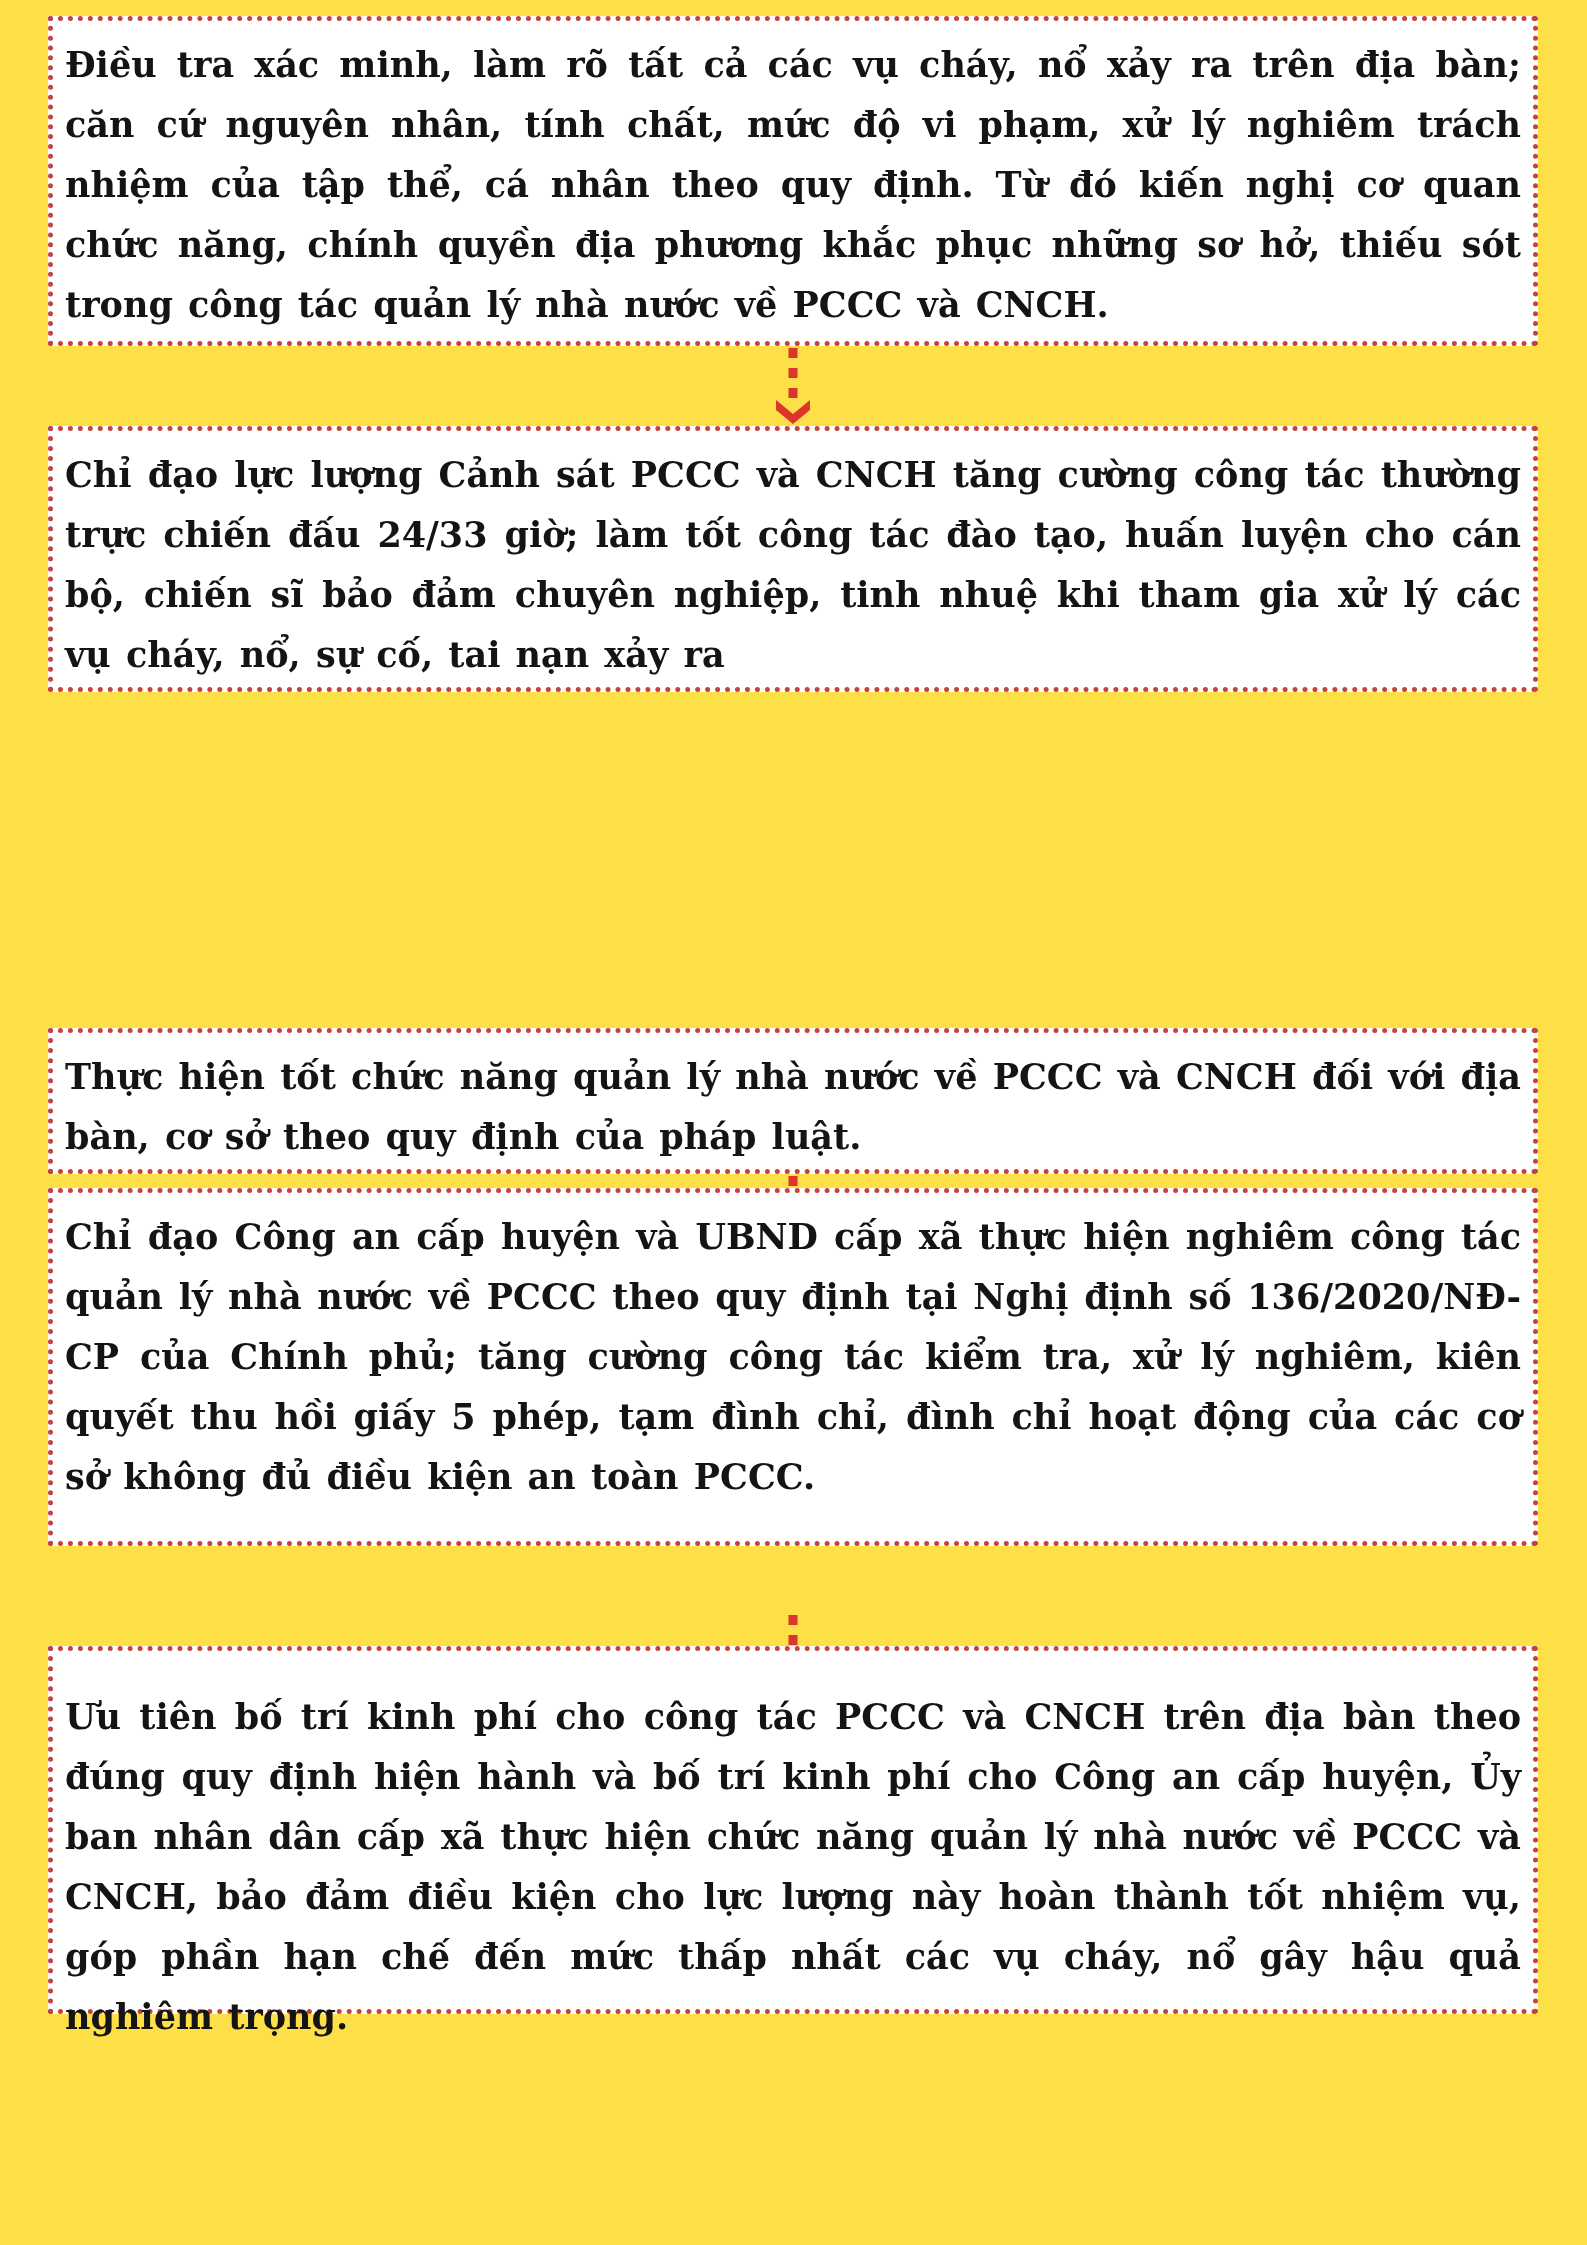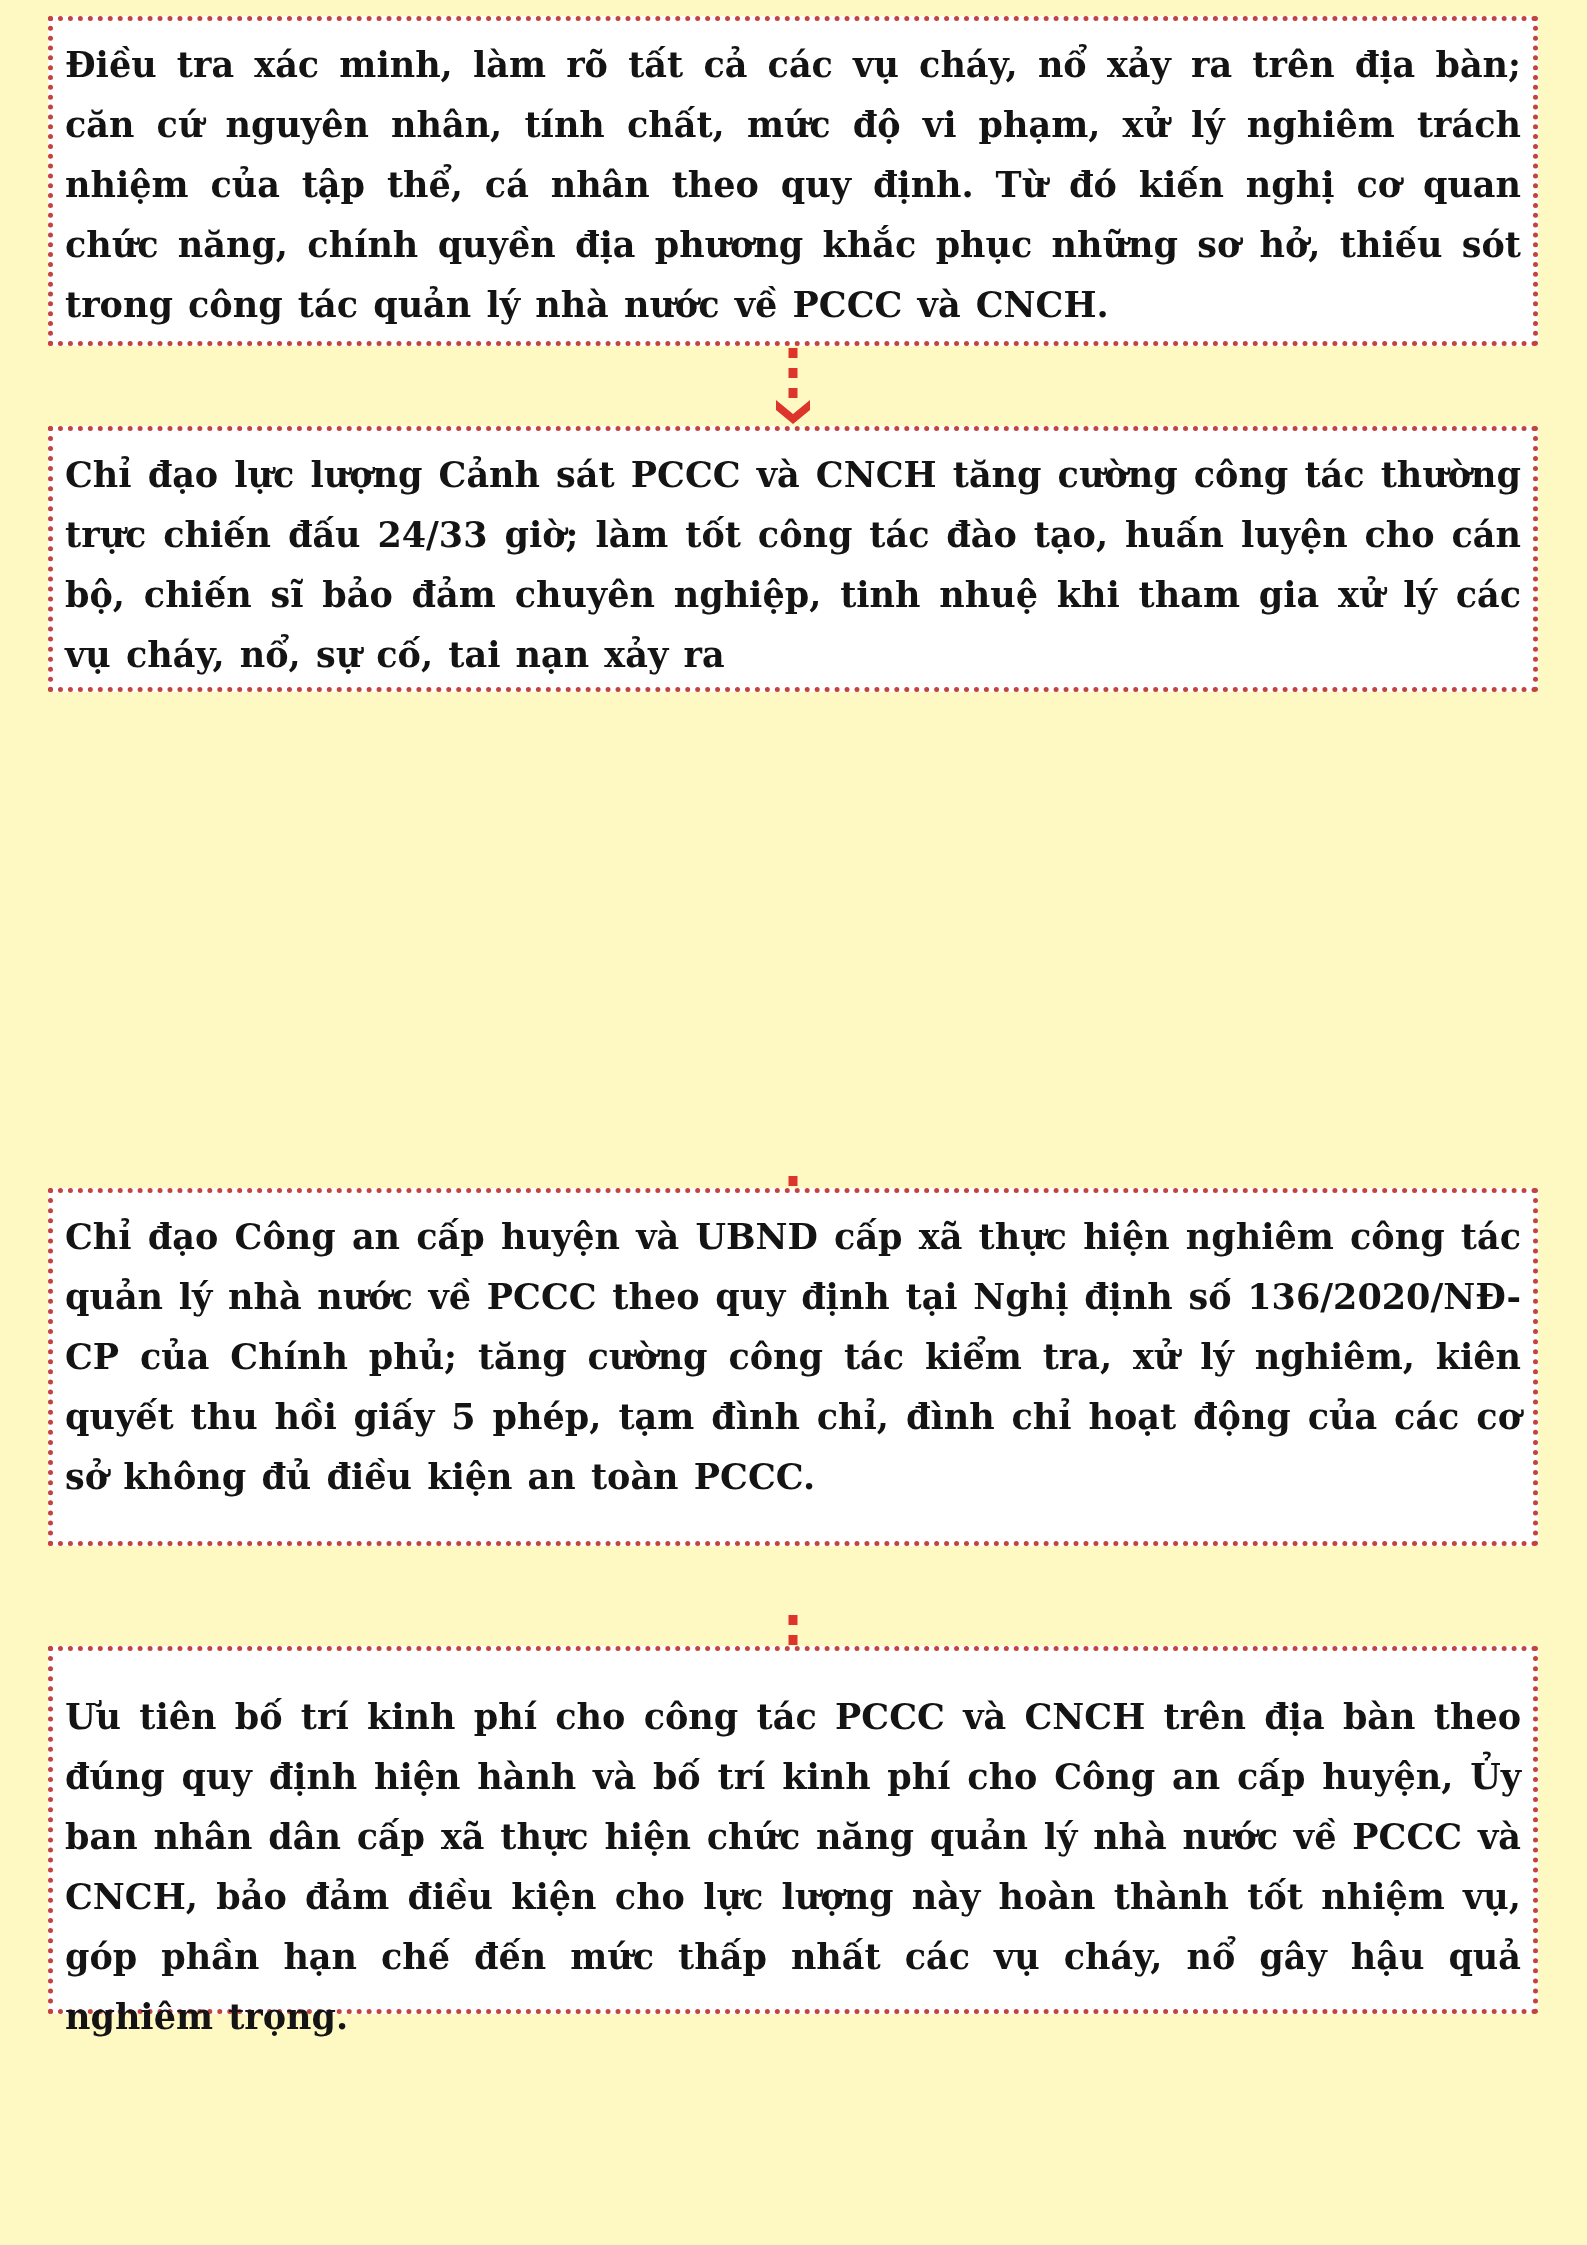--- a/index.html
+++ b/index.html
@@ -1,20 +1,20 @@
 <!DOCTYPE html>
 <html><head>
 <meta charset="utf-8">
 <style>
   html,body{margin:0;padding:0;background:#ffffff;}
   .page{
     position:relative;
     width:1587px;
     height:2245px;
-    background:#fef9c3;
+    background:#fde047;
     font-family:"DejaVu Serif", serif;
     overflow:hidden;
   }
   .tbox{
     position:absolute;
     left:48px;
     width:1490px;
     border:5px dotted #c4443d;
     box-sizing:border-box;
     background:#ffffff;
@@ -92,20 +92,23 @@
       <line x1="18" y1="0" x2="18" y2="52" stroke="#dd352c" stroke-width="9" stroke-dasharray="10 10"></line>
       <polygon points="1,52 18,66 35,52 35,62 18,76 1,62" fill="#dd352c"></polygon>
     </svg>
   </div>
 
   <section class="tbox box2">
     <p>Chỉ đạo lực lượng Cảnh sát PCCC và CNCH tăng cường công tác thường trực chiến đấu 24/33 giờ; làm tốt công tác đào tạo, huấn luyện cho cán bộ, chiến sĩ bảo đảm chuyên nghiệp, tinh nhuệ khi tham gia xử lý các vụ cháy, nổ, sự cố, tai nạn xảy ra</p>
   </section>
 
 
+  <section class="tbox box3">
+    <p>Thực hiện tốt chức năng quản lý nhà nước về PCCC và CNCH đối với địa bàn, cơ sở theo quy định của pháp luật.</p>
+  </section>
 
   <div class="arrow arrow2">
     <svg width="36" height="78" viewBox="0 0 36 78">
       <line x1="18" y1="0" x2="18" y2="52" stroke="#dd352c" stroke-width="9" stroke-dasharray="10 10"></line>
       <polygon points="1,52 18,66 35,52 35,62 18,76 1,62" fill="#dd352c"></polygon>
     </svg>
   </div>
 
   <section class="tbox box4">
     <p>Chỉ đạo Công an cấp huyện và UBND cấp xã thực hiện nghiêm công tác quản lý nhà nước về PCCC theo quy định tại Nghị định số 136/2020/NĐ-CP của Chính phủ; tăng cường công tác kiểm tra, xử lý nghiêm, kiên quyết thu hồi giấy 5 phép, tạm đình chỉ, đình chỉ hoạt động của các cơ sở không đủ điều kiện an toàn PCCC.</p>

